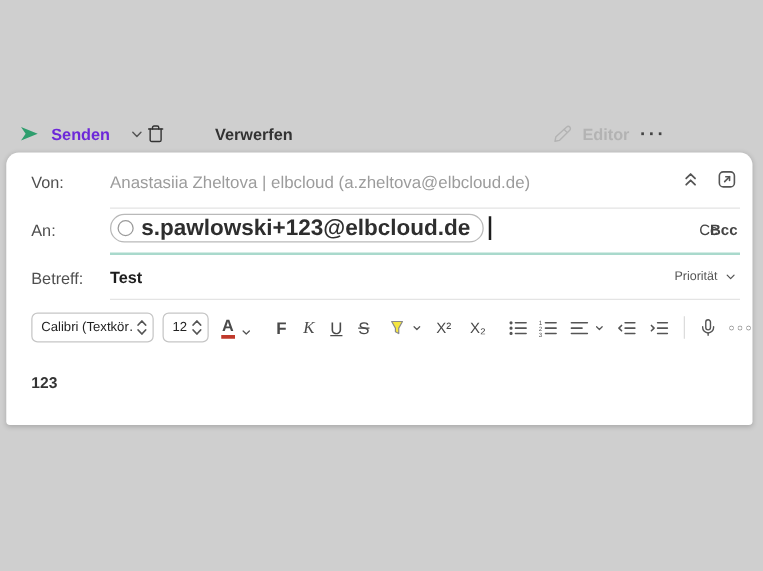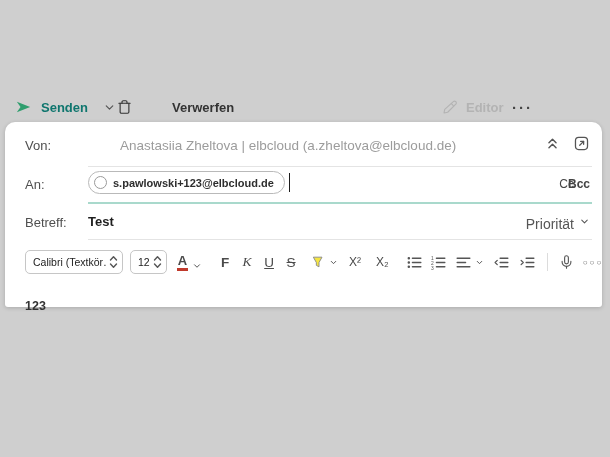--- a/index.html
+++ b/index.html
@@ -13,61 +13,61 @@
   }
   .stage { position:absolute; inset:0; width:610px; height:457px; }
 
   
   .top-toolbar { position:absolute; left:0; top:90px; width:610px; height:34px; }
   .tb-item {
     position:absolute; top:0; height:34px;
     display:flex; align-items:center; gap:8px;
     font-size:13px; font-weight:600; color:#333; cursor:pointer; white-space:nowrap;
   }
-  .tb-send { left:14px; color:#0f766e; }
+  .tb-send { left:14px; color:#6d28d9; }
   .tb-send-chevron { margin-left:7px; display:flex; align-items:center; }
   .tb-discard { left:117px;gap:40px; }
   .tb-attach { left:224px; }
   .tb-signature { left:348px; }
   .tb-editor { left:442px; color:#b3b3b3;gap:8px; }
   .tb-more { left:512px; font-size:15px; font-weight:700; letter-spacing:2px; color:#444; }
   .icon { display:flex; align-items:center; justify-content:center; }
 
   
   .panel {
-    position:absolute; left:5px; top:122px; width:597px; height:185px;
+    position:absolute; left:5px; top:122px; width:597px; height:218px;
     background:#ffffff; border-radius:10px 10px 3px 3px;
     box-shadow:0 1px 4px rgba(0,0,0,0.18);
   }
   .field-label { position:absolute; left:20px; font-size:13px; color:#4f4f4f; }
   .hr { position:absolute; left:83px; right:10px; height:1px; background:#e4e4e4; }
   .hr-focus { position:absolute; left:83px; right:10px; height:2px; background:#a9d9cc; }
 
   .from-value {
     position:absolute; left:83px; top:16px; right:70px;
-    font-size:13.5px; color:#9c9c9c; white-space:nowrap; overflow:hidden; cursor:pointer;margin-left:32px;
+    font-size:13.5px; color:#9c9c9c; white-space:nowrap; overflow:hidden; cursor:pointer;
   }
   .from-icons { position:absolute; right:12px; top:13px; display:flex; gap:12px; }
   .from-icons .icon { cursor:pointer; }
 
   .to-area { position:absolute; left:83px; top:49px; display:flex; align-items:center; }
   .token {
     display:flex; align-items:center; gap:6px; height:23px;
     padding:0 10px 0 5px; border:1.5px solid #b9b9b9; border-radius:12px;
-    font-size:11px; font-weight:600; color:#2e2e2e; cursor:pointer; white-space:nowrap;
+    font-size:18px; font-weight:600; color:#2e2e2e; cursor:pointer; white-space:nowrap;
   }
   .token-avatar { width:13px; height:13px; border:1.5px solid #9a9a9a; border-radius:50%; background:#fff; }
   .caret { width:1.5px; height:19px; background:#1c1c1c; margin-left:4px; }
   .ccbcc { position:absolute; top:55px; font-size:12px; color:#444; cursor:pointer; }
   .cc { right:28px; } .bcc { right:12px;font-weight:bold; }
 
   .subject-value { position:absolute; left:83px; top:92px; font-size:13px; font-weight:600; color:#1e1e1e; cursor:text; }
   .priority {
     position:absolute; right:12px; top:94px; display:flex; align-items:flex-start; gap:5px;
-    font-size:14px; color:#555; cursor:pointer;
+    font-size:10px; color:#555; cursor:pointer;
   }
 
   
   .fmt { position:absolute; left:20px; top:126px; right:6px; height:28px; display:flex; align-items:center; }
   .sel {
     height:24px; border:1px solid #c6c6c6; border-radius:5px; background:#fff;
     display:flex; align-items:center; padding:0 4px 0 7px; cursor:pointer;
   }
   .sel-font { width:98px; }
   .sel-size { width:41px; margin-left:7px; }

